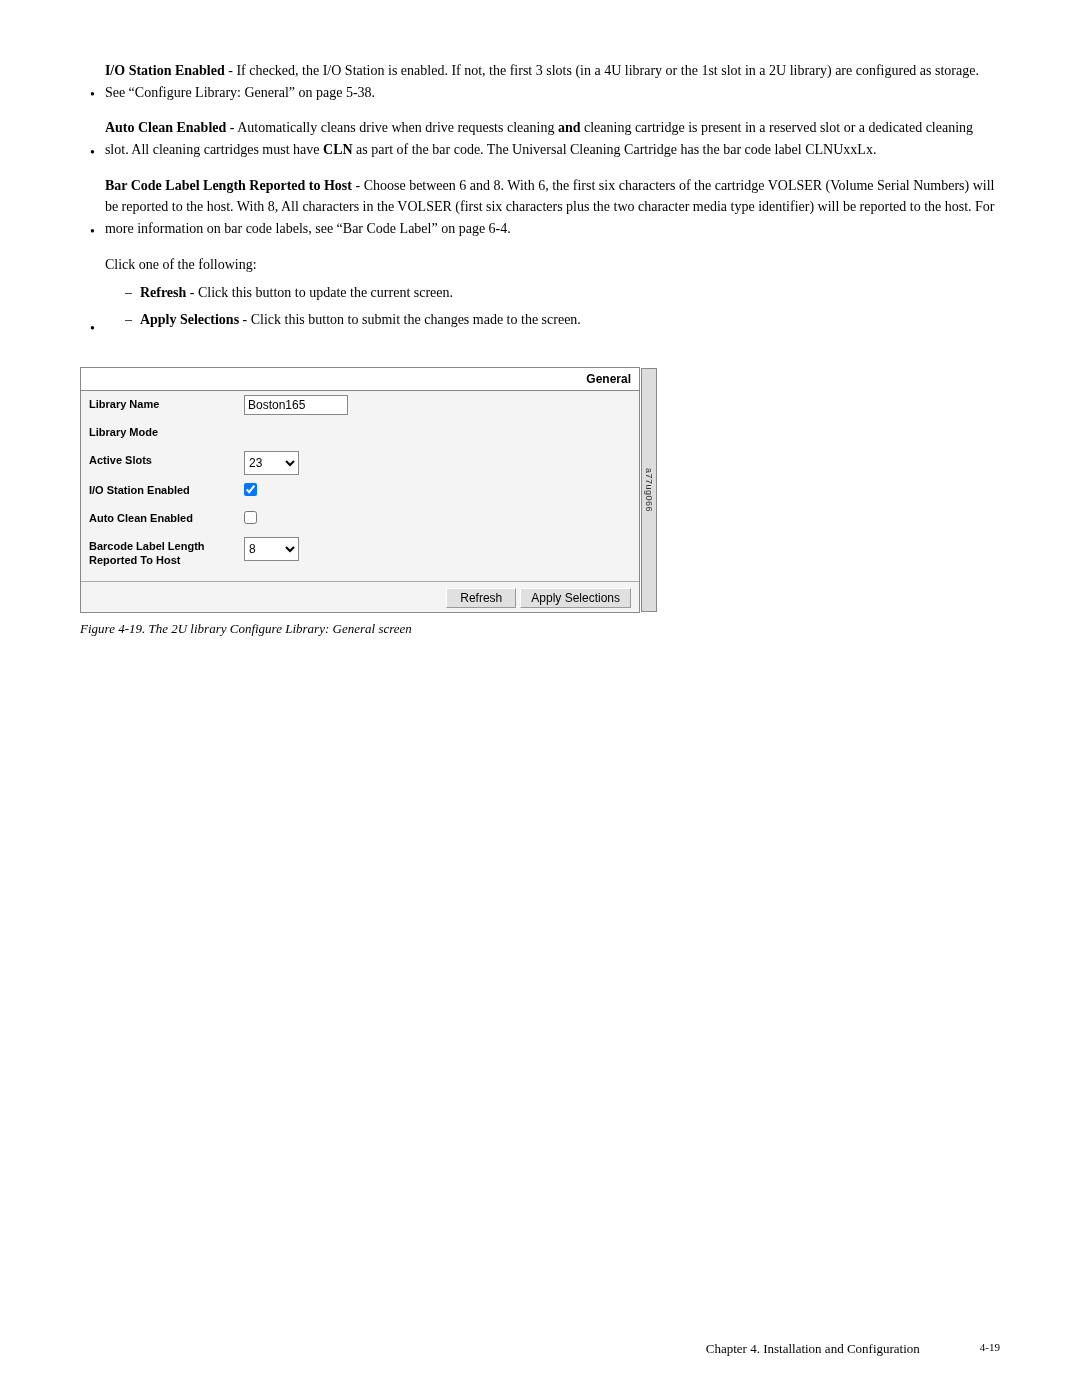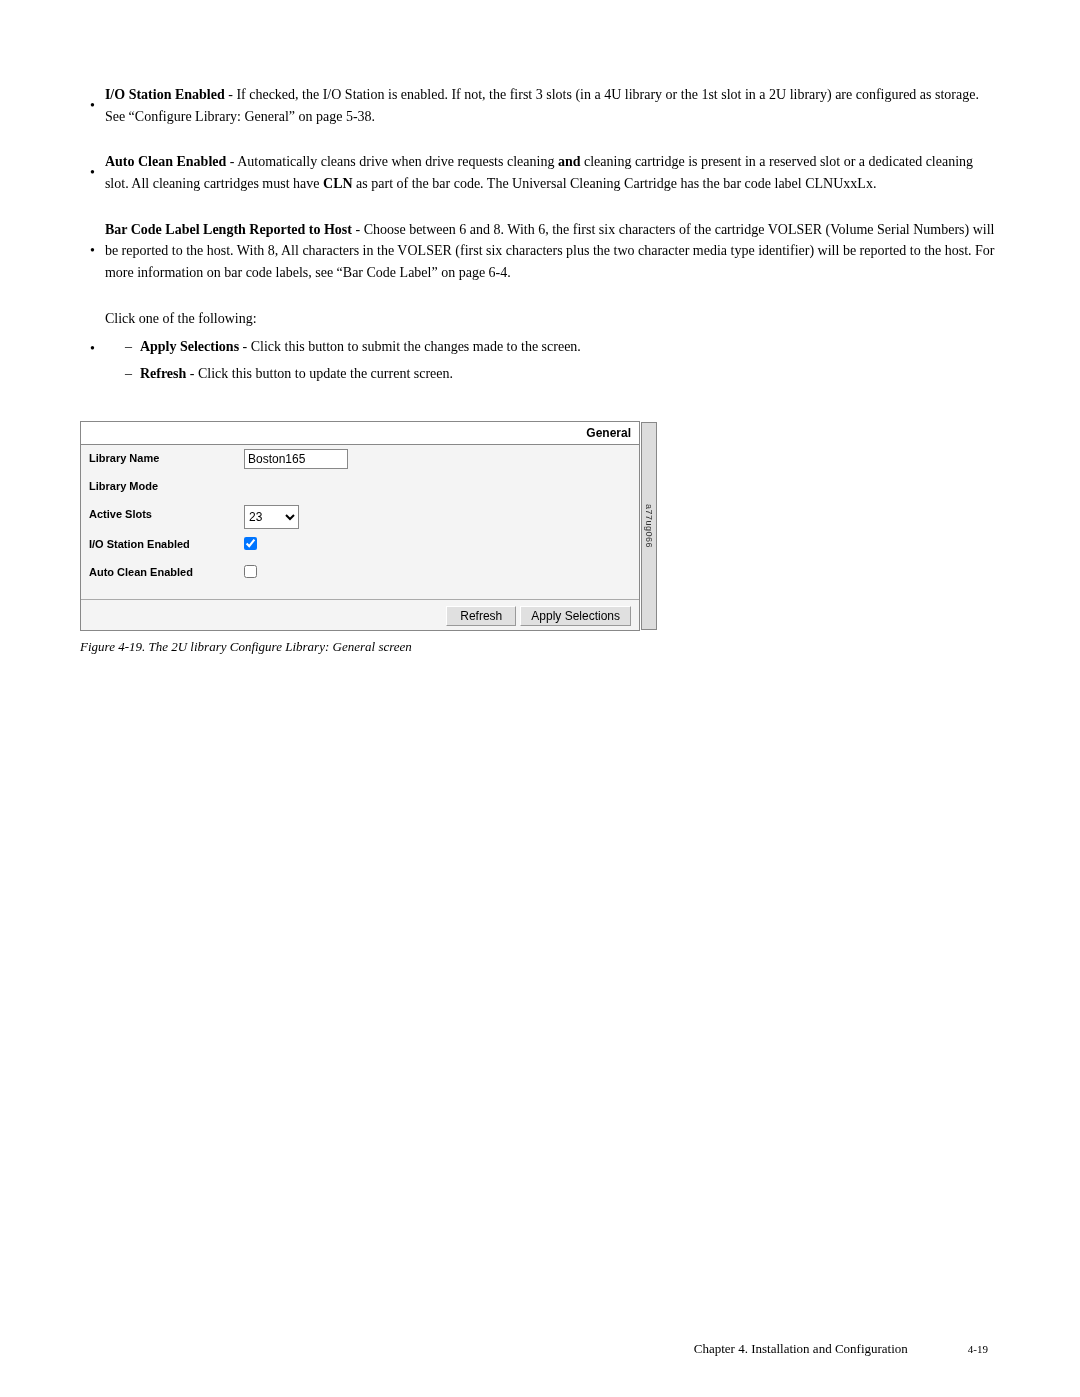--- a/index.html
+++ b/index.html
@@ -19,24 +19,23 @@
     }
 
     .bullet-list {
       list-style: none;
       padding: 0;
       margin: 0 0 16px 0;
     }
 
     .bullet-list > li {
       display: flex;
-      align-items: center;
+      align-items: flex-end;
       margin-bottom: 14px;
       padding-left: 10px;
-      margin-top: 24px;
     }
 
     .bullet-list > li::before {
       content: "•";
       margin-right: 10px;
       flex-shrink: 0;
       margin-top: 0px;
     }
 
     .bullet-text {
@@ -204,23 +203,22 @@
       font-size: 13px;
       margin-top: 8px;
       color: #000;
       font-family: "Times New Roman", Times, serif;
     }
 
     
     .page-footer {
       position: absolute;
       bottom: 40px;
-      right: 92px;
-      display: flex;
-      align-items: center;
+      right: 80px;
+      display: flex;
       gap: 60px;
       font-family: "Times New Roman", Times, serif;
       font-size: 13px;
       color: #000;
     }
 
     .page-number {
       font-size: 11px;
     }
 
@@ -253,24 +251,24 @@
       <span class="bullet-text">
         <span class="bold">Bar Code Label Length Reported to Host</span><span> - Choose between 6 and 8. With 6, the first six characters of the cartridge VOLSER (Volume Serial Numbers) will be reported to the host. With 8, All characters in the VOLSER (first six characters plus the two character media type identifier) will be reported to the host. For more information on bar code labels, see “Bar Code Label” on page 6-4.</span>
       </span>
     </li>
 
     <li>
       <span class="bullet-text">
         <span>Click one of the following:</span>
         <ul class="sub-list">
           <li>
-            <span><span class="bold">Apply Selections</span><span> - Click this button to submit the changes made to the screen.</span></span>
+            <span><span class="bold">Refresh</span><span> - Click this button to update the current screen.</span></span>
           </li>
           <li>
-            <span><span class="bold">Refresh</span><span> - Click this button to update the current screen.</span></span>
+            <span><span class="bold">Apply Selections</span><span> - Click this button to submit the changes made to the screen.</span></span>
           </li>
         </ul>
       </span>
     </li>
 
   </ul>
 
   <div class="figure-container">
     <div class="figure-wrapper">
       <div class="figure-panel">
@@ -306,20 +304,29 @@
             </div>
           </div>
 
           <div class="form-row">
             <div class="form-label">Auto Clean Enabled</div>
             <div class="form-control-area">
               <input type="checkbox" class="checkbox-input" style="">
             </div>
           </div>
 
+          <div class="form-row">
+            <div class="form-label" style="white-space: pre-line;">Barcode Label Length
+Reported To Host</div>
+            <div class="form-control-area">
+              <select class="select-input">
+                <option>8</option>
+              </select>
+            </div>
+          </div>
 
         </div>
         <hr class="separator-line">
         <div class="button-row">
           <button class="panel-button">Refresh</button>
           <button class="panel-button">Apply Selections</button>
         </div>
 
         <div class="side-label">a77ug066</div>
       </div>

